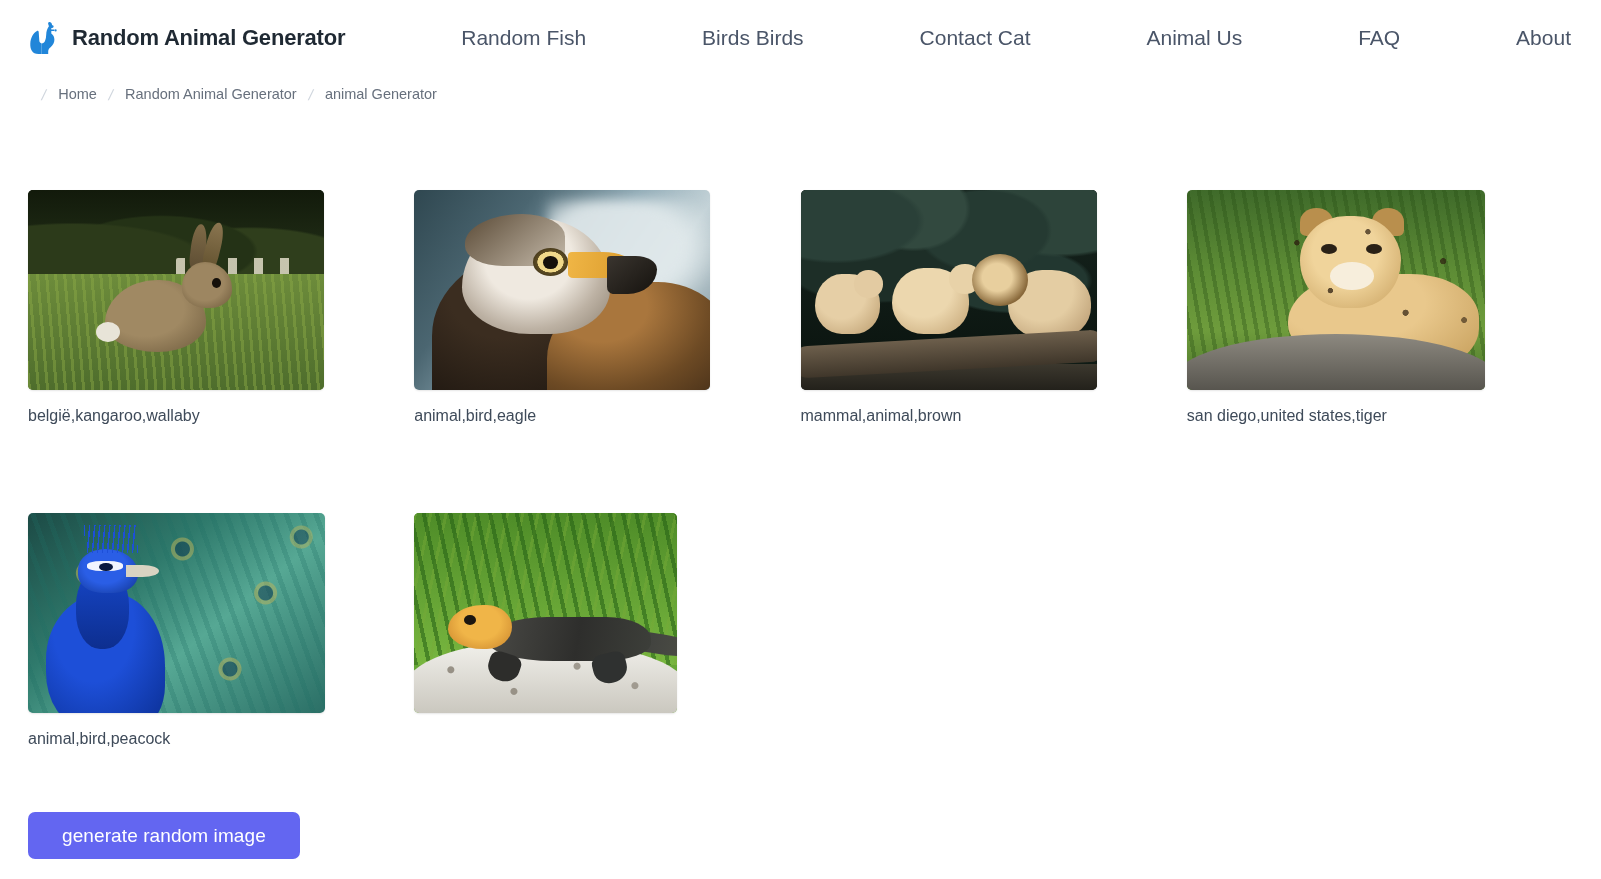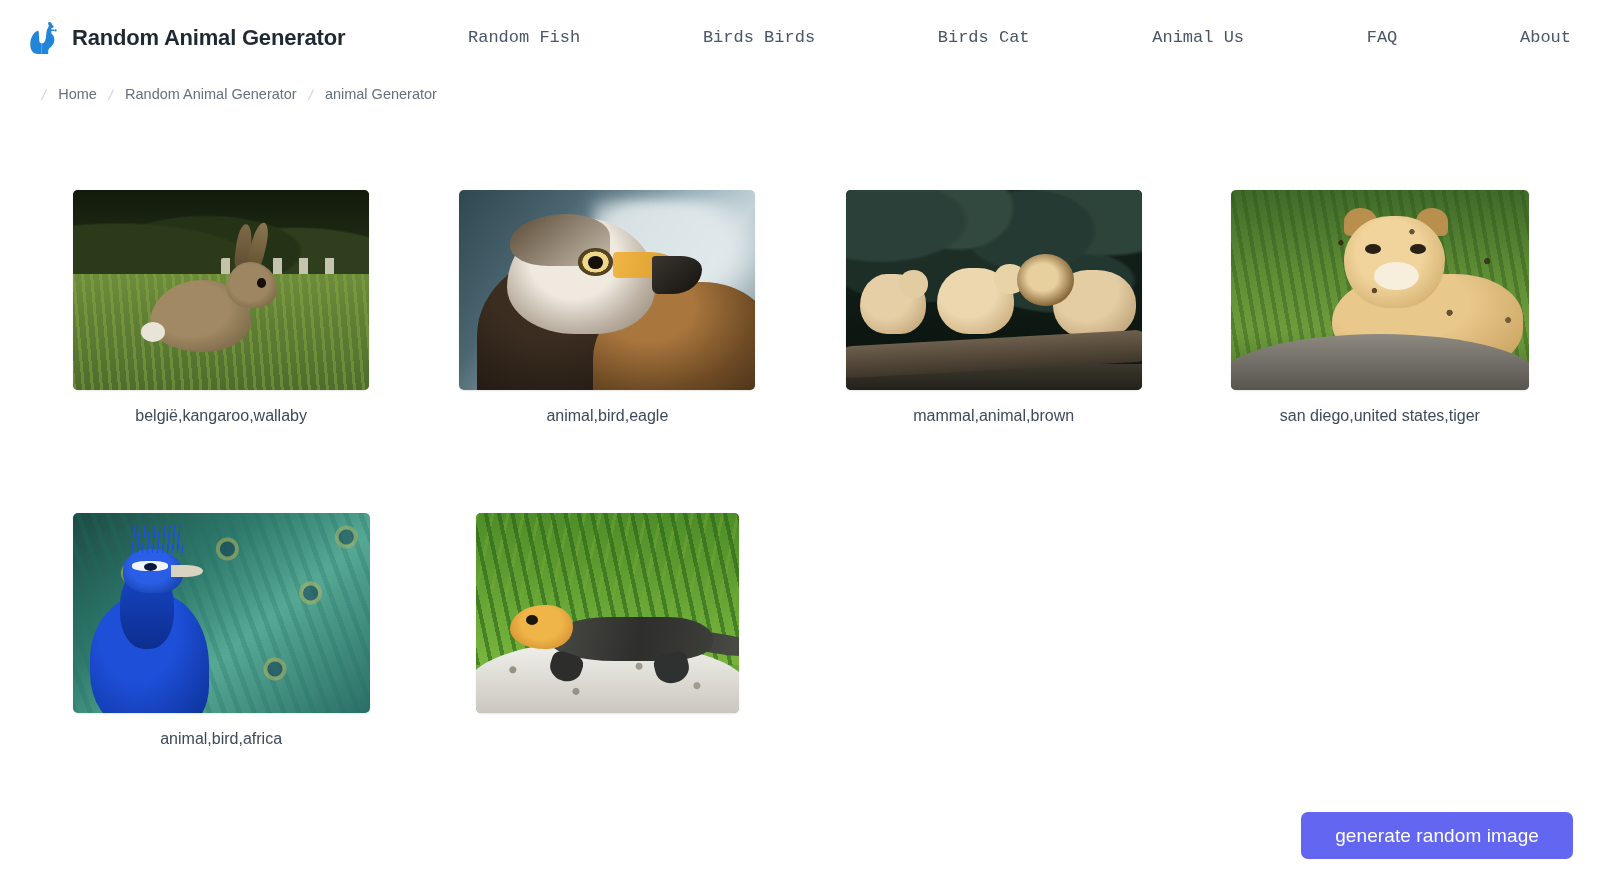--- a/index.html
+++ b/index.html
@@ -37,27 +37,26 @@
     letter-spacing: -0.2px;
     white-space: nowrap;
   }
   .nav {
     flex: 1 1 auto;
     display: flex;
     align-items: center;
     justify-content: flex-end;
   }
   .nav-item {
-    font-size: 17px;
+    font-size: 21px;
     color: #4a5568;
     text-decoration: none;
     white-space: nowrap;
     cursor: pointer;
     line-height: 20px;
-    font-family: Liberation Mono, monospace;
   }
   .nav-item:nth-child(1) { margin-left: 110px; }
   .nav { gap: 0; }
   .nav-spacer { flex: 1 1 auto; }
 
   
   .breadcrumb {
     display: flex;
     align-items: center;
     padding: 0 0 0 30px;
@@ -85,21 +84,20 @@
   }
   .grid-row {
     display: flex;
     width: 100%;
   }
   .card {
     width: 25%;
     padding: 16px 0 0 0;
     display: flex;
     flex-direction: column;
-    align-items: center;
   }
   .thumb-wrap {
     height: 200px;
     display: flex;
     align-items: flex-start;
   }
   .thumb {
     height: 200px;
     border-radius: 5px;
     overflow: hidden;
@@ -353,21 +351,21 @@
     background:#1b1610; border-radius:50%; }
   .lz-leg1 { left:28%; top:70%; width:12%; height:14%;
     background:#2d2d2b; border-radius:30% 30% 50% 50%; transform: rotate(18deg); }
   .lz-leg2 { left:68%; top:70%; width:13%; height:15%;
     background:#2f3130; border-radius:30% 30% 50% 50%; transform: rotate(-14deg); }
 
   
   .btn-row {
     margin-top: 62px;
     display: flex;
-    justify-content: flex-end;
+    justify-content: flex-start;
   }
   .generate-btn {
     background: #6366f1;
     color: #ffffff;
     border: none;
     border-radius: 7px;
     font-size: 19px;
     font-family: "Liberation Sans", sans-serif;
     padding: 0 34px;
     height: 47px;
@@ -389,21 +387,21 @@
     </span>
     <span class="brand-title">Random Animal Generator</span>
   </div>
 
   <nav class="nav">
     <span class="nav-spacer"></span>
     <a class="nav-item">Random Fish</a>
     <span class="nav-spacer"></span>
     <a class="nav-item">Birds Birds</a>
     <span class="nav-spacer"></span>
-    <a class="nav-item">Birds Cat</a>
+    <a class="nav-item">Contact Cat</a>
     <span class="nav-spacer"></span>
     <a class="nav-item">Animal Us</a>
     <span class="nav-spacer"></span>
     <a class="nav-item">FAQ</a>
     <span class="nav-spacer"></span>
     <a class="nav-item">About</a>
   </nav>
 </div>
 
 <div class="breadcrumb">
@@ -508,21 +506,21 @@
             <div class="layer pk-body"></div>
             <div class="layer pk-neck"></div>
             <div class="layer pk-head"></div>
             <div class="layer pk-crest"></div>
             <div class="layer pk-face"></div>
             <div class="layer pk-beak"></div>
             <div class="layer pk-eye"></div>
           </div>
         </div>
       </div>
-      <div class="caption">animal,bird,africa</div>
+      <div class="caption">animal,bird,peacock</div>
     </div>
 
 
 
     <div class="card">
       <div class="thumb-wrap">
         <div class="thumb" style="width:263px">
           <div class="scene sc-lizard">
             <div class="layer lz-grass"></div>
             <div class="layer lz-rock"></div>

